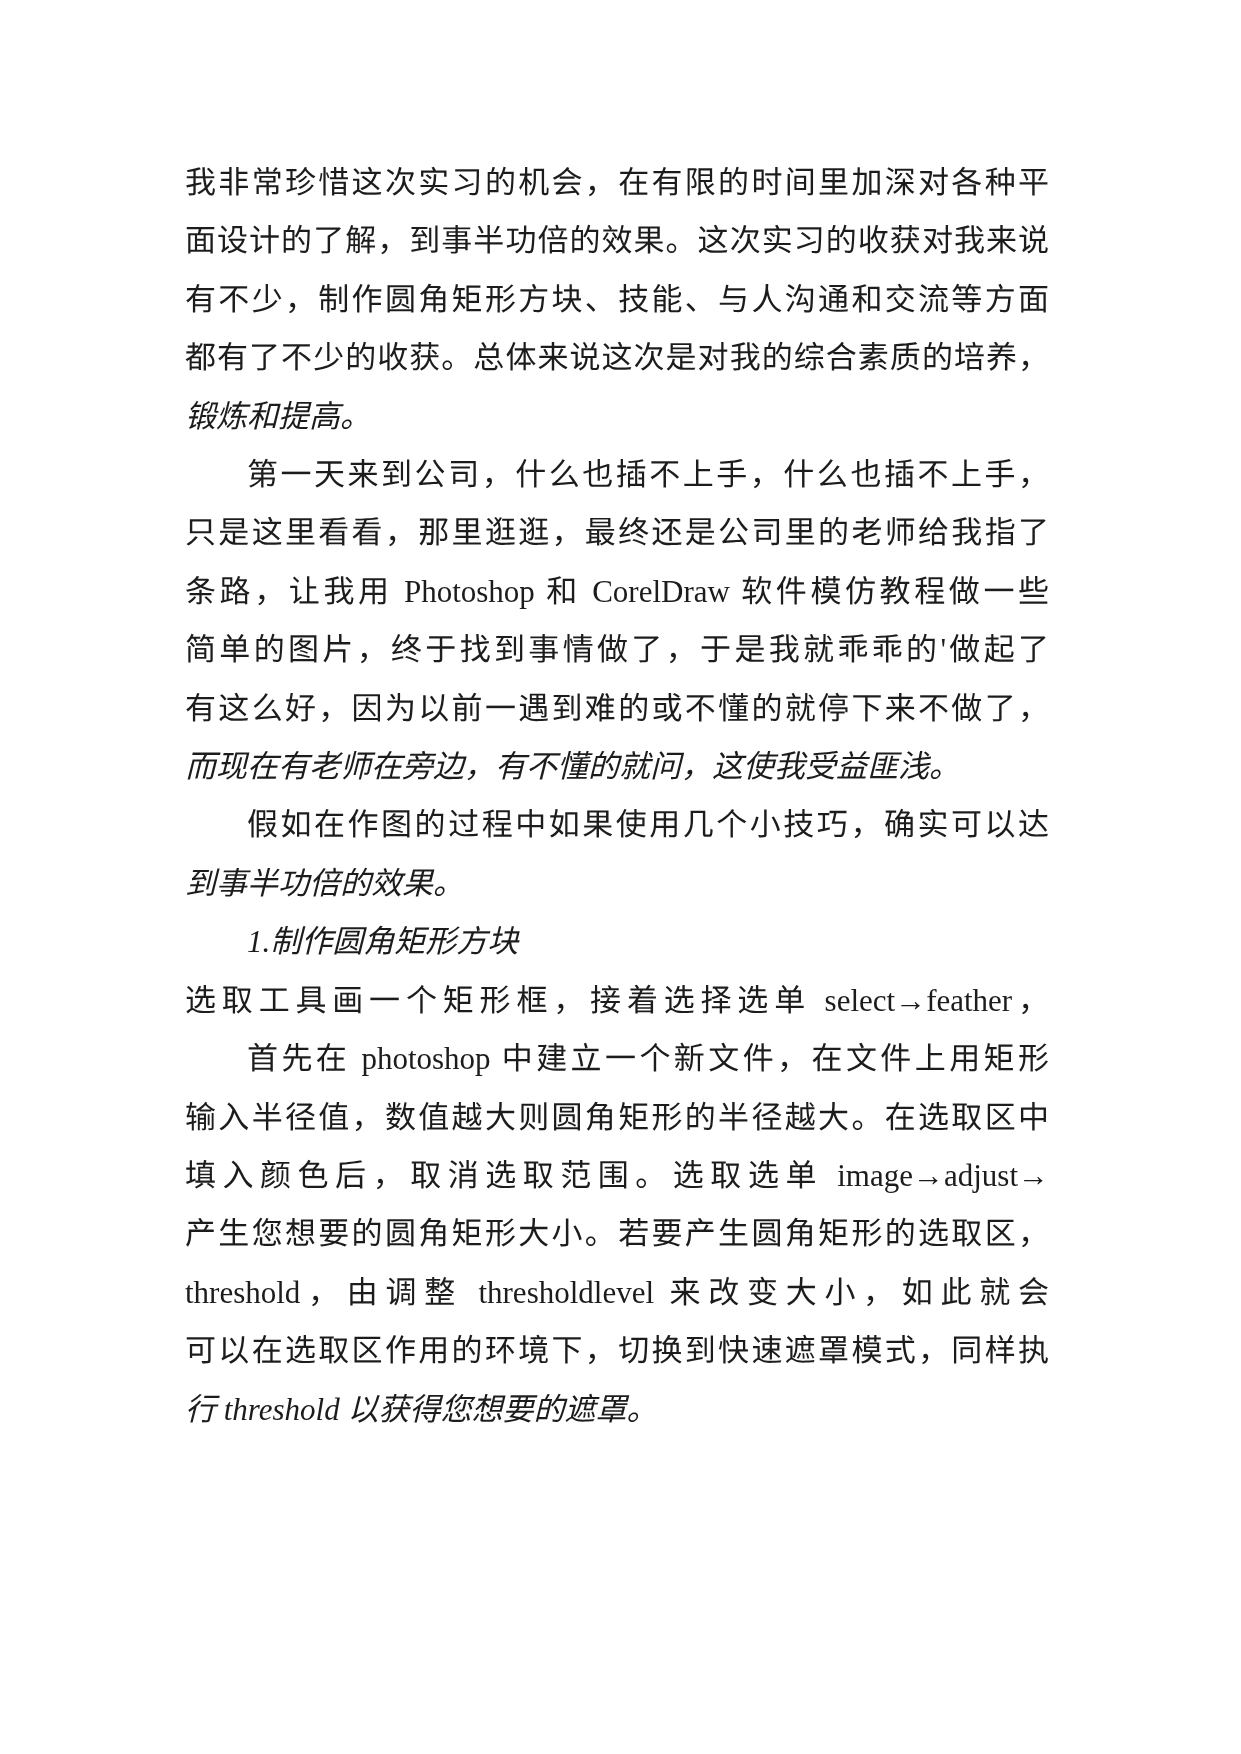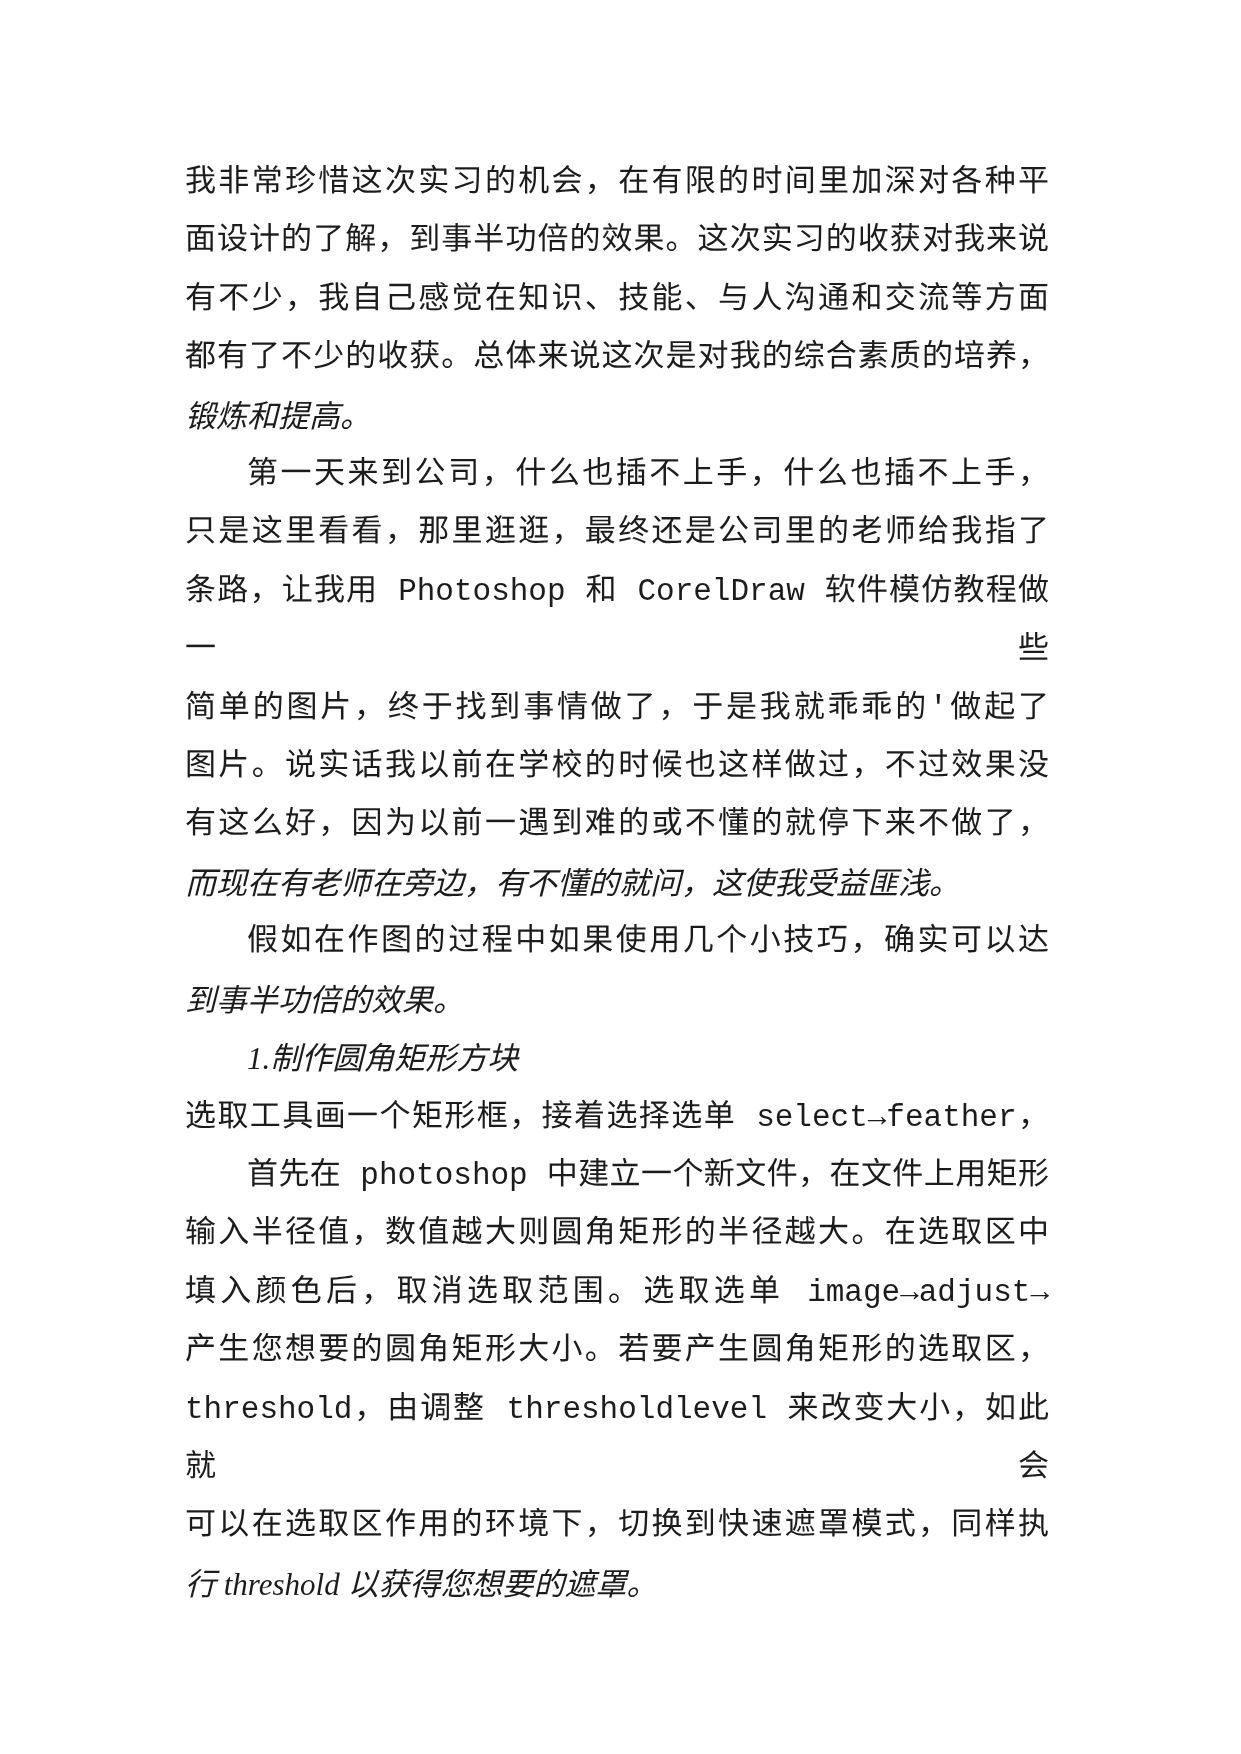--- a/index.html
+++ b/index.html
@@ -24,46 +24,44 @@
     line-height: 58.4px;
     color: #1c1c1c;
     font-weight: 400;
   }
   .line {
     min-height: 58.4px;
   }
   .line.full {
     text-align: justify;
     text-align-last: justify;
-    font-family: Liberation Mono, monospace;
   }
   .line.last {
     text-align: left;
     text-align-last: left;
     font-style: italic;
   }
   .line.indent {
     text-indent: 62px;
   }
 </style>
 </head>
 <body>
 
 <div class="page">
   <div class="text-block" style="color: rgb(28, 28, 28);">
       <div class="line full">我非常珍惜这次实习的机会，在有限的时间里加深对各种平</div>
       <div class="line full">面设计的了解，到事半功倍的效果。这次实习的收获对我来说</div>
-      <div class="line full">有不少，我自己感觉在知识、技能、与人沟通和交流等方面</div>
+      <div class="line full">有不少，制作圆角矩形方块、技能、与人沟通和交流等方面</div>
       <div class="line full">都有了不少的收获。总体来说这次是对我的综合素质的培养，</div>
       <div class="line last">锻炼和提高。</div>
       <div class="line full indent">第一天来到公司，什么也插不上手，什么也插不上手，</div>
       <div class="line full">只是这里看看，那里逛逛，最终还是公司里的老师给我指了</div>
       <div class="line full">条路，让我用 Photoshop 和 CorelDraw 软件模仿教程做一些</div>
       <div class="line full">简单的图片，终于找到事情做了，于是我就乖乖的'做起了</div>
-      <div class="line full">图片。说实话我以前在学校的时候也这样做过，不过效果没</div>
       <div class="line full">有这么好，因为以前一遇到难的或不懂的就停下来不做了，</div>
       <div class="line last">而现在有老师在旁边，有不懂的就问，这使我受益匪浅。</div>
       <div class="line full indent">假如在作图的过程中如果使用几个小技巧，确实可以达</div>
       <div class="line last">到事半功倍的效果。</div>
       <div class="line last indent">1.制作圆角矩形方块</div>
       <div class="line full">选取工具画一个矩形框，接着选择选单 select→feather，</div>
       <div class="line full indent">首先在 photoshop 中建立一个新文件，在文件上用矩形</div>
       <div class="line full">输入半径值，数值越大则圆角矩形的半径越大。在选取区中</div>
       <div class="line full">填入颜色后，取消选取范围。选取选单 image→adjust→</div>
       <div class="line full">产生您想要的圆角矩形大小。若要产生圆角矩形的选取区，</div>

